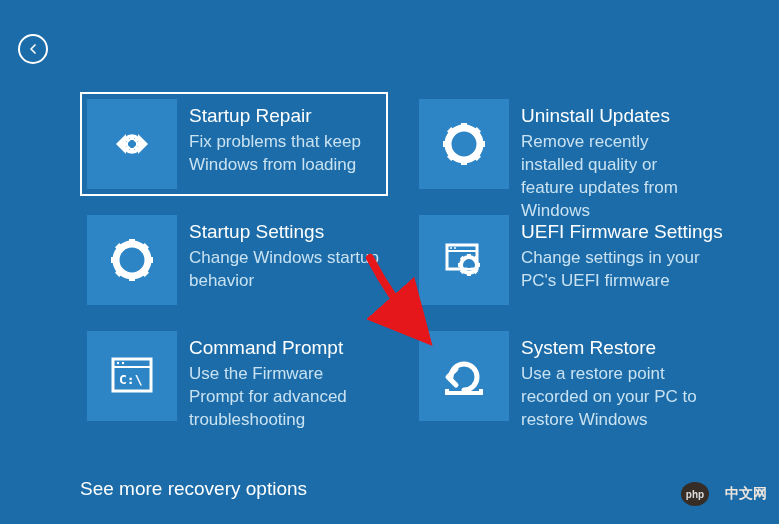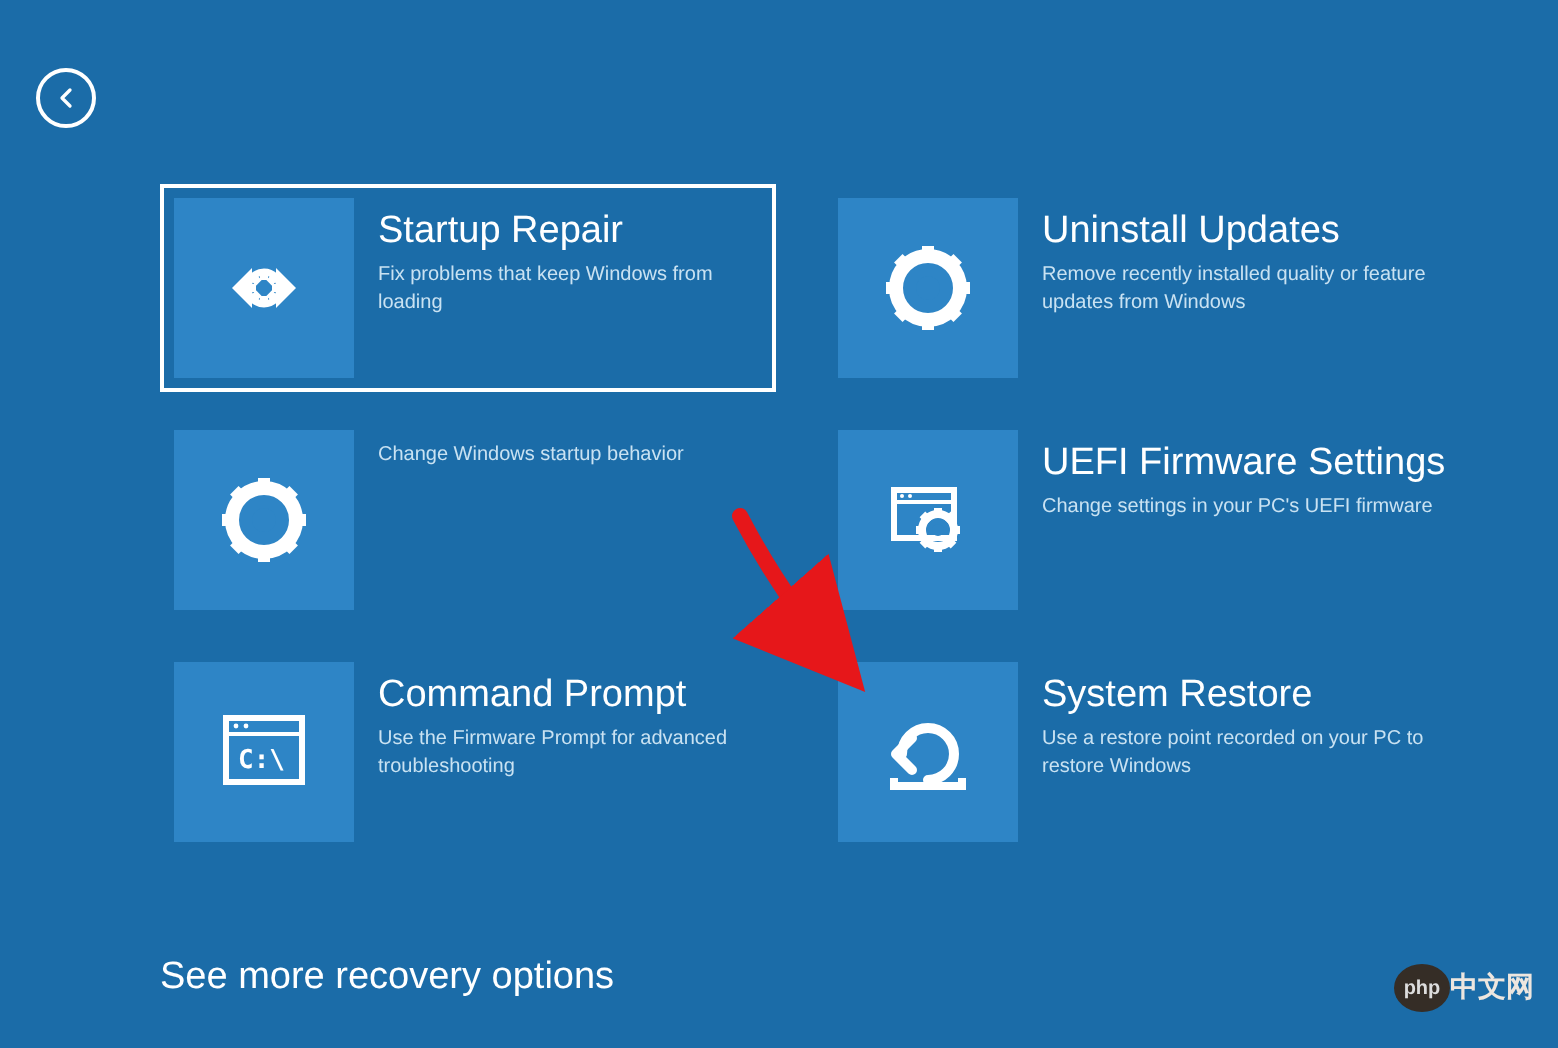--- a/index.html
+++ b/index.html
@@ -73,21 +73,21 @@
       padding: 6px 0 0 12px;
       flex: 1;
     }
     .tile-title {
       font-size: 19px;
       font-weight: 400;
       margin-bottom: 4px;
       white-space: nowrap;
     }
     .tile-desc {
-      font-size: 10px;
+      font-size: 17px;
       font-weight: 400;
       color: #c9e2f2;
       line-height: 1.35;
     }
     .more-options {
       position: absolute;
       left: 80px;
       bottom: 24px;
       font-size: 19px;
       font-weight: 300;
@@ -114,21 +114,21 @@
       background: #352d26;
       border-radius: 50%;
       width: 28px;
       height: 24px;
       display: flex;
       align-items: center;
       justify-content: center;
       font-size: 10px;
       font-weight: bold;
       color: #ddd;
-      margin-right: 0;
+      margin-right: 16px;
     }
   </style>
 </head>
 <body>
 
 <div class="header">
   <div class="back-btn">
     <svg viewBox="0 0 24 24" fill="none" stroke="#fff" stroke-width="2.5">
       <path d="M15 6l-6 6 6 6" stroke-linecap="round" stroke-linejoin="round"></path>
       <path d="M3 12h0" stroke="none"></path>
@@ -194,20 +194,21 @@
           <rect x="4" y="22" width="8" height="6"></rect>
           <rect x="38" y="22" width="8" height="6"></rect>
           <rect x="22" y="4" width="6" height="8" transform="rotate(45 25 25)"></rect>
           <rect x="22" y="38" width="6" height="8" transform="rotate(45 25 25)"></rect>
           <rect x="4" y="22" width="8" height="6" transform="rotate(45 25 25)"></rect>
           <rect x="38" y="22" width="8" height="6" transform="rotate(45 25 25)"></rect>
         </g>
       </svg>
     </div>
     <div class="tile-text">
+      <div class="tile-title">Startup Settings</div>
       <div class="tile-desc">Change Windows startup behavior</div>
     </div>
   </div>
 
   <div class="tile">
     <div class="tile-icon">
       <svg width="54" height="54" viewBox="0 0 54 54">
         <rect x="10" y="12" width="30" height="24" fill="none" stroke="#fff" stroke-width="3"></rect>
         <line x1="10" y1="18" x2="40" y2="18" stroke="#fff" stroke-width="2"></line>
         <circle cx="14" cy="15" r="1" fill="#fff"></circle>

